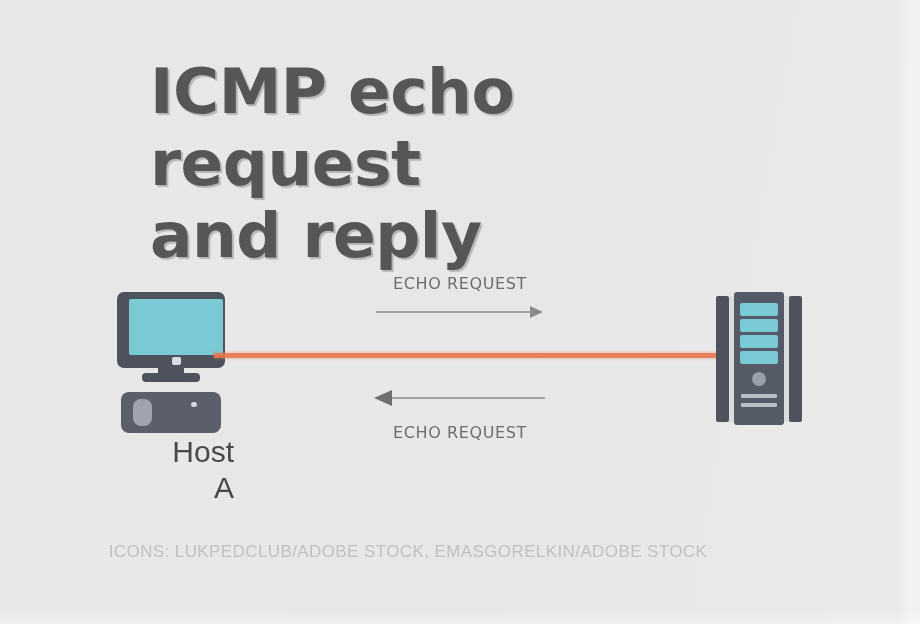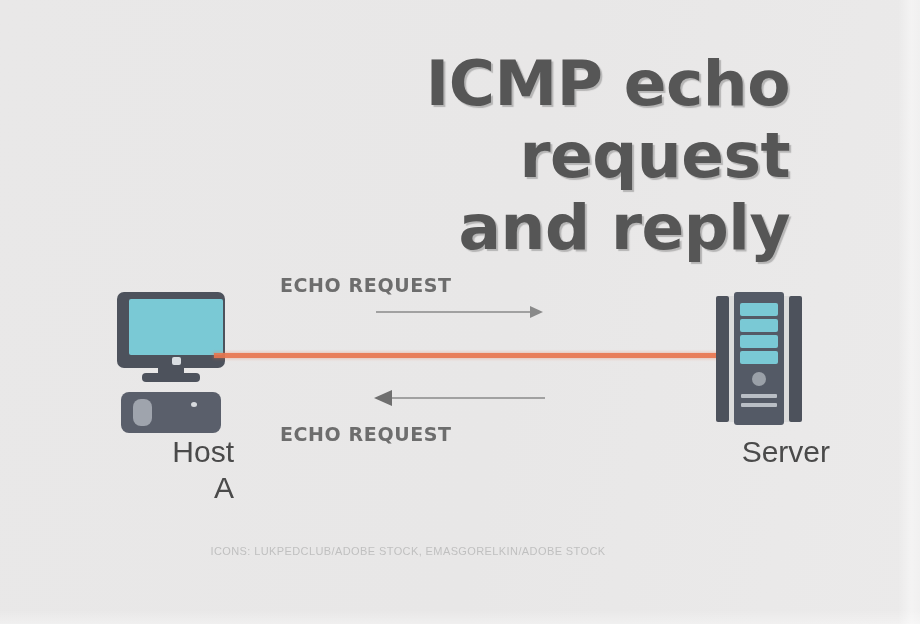--- a/index.html
+++ b/index.html
@@ -38,23 +38,23 @@
     width: 920px;
     height: 14px;
     background: linear-gradient(180deg, rgba(255,255,255,0.0) 0%, rgba(255,255,255,0.35) 100%);
     pointer-events: none;
   }
 
   
   .title {
     position: absolute;
     left: 150px;
-    top: 48px;
+    top: 56px;
     width: 640px;
-    text-align: right;
+    text-align: left;
     font-family: "DejaVu Sans", sans-serif;
     font-weight: bold;
     font-size: 63px;
     line-height: 72px;
     letter-spacing: -0.5px;
     color: #565656;
     text-shadow: 2px 2px 1px rgba(120,120,120,0.45);
     white-space: pre-line;
   }
 
@@ -230,23 +230,24 @@
     height: 5px;
     background: #e8764f;
     opacity: 0.92;
     box-shadow: 0 0 3px 1px rgba(232,118,79,0.35);
   }
 
   
   .arrow-label {
     position: absolute;
     width: 360px;
+    text-align: center;
     font-family: "DejaVu Sans", sans-serif;
-    font-weight: bold;
-    font-size: 19px;
+    font-weight: normal;
+    font-size: 16px;
     letter-spacing: 0.6px;
     color: #6d6d6d;
   }
   .label-top { left: 280px; top: 274px; }
   .label-bottom { left: 280px; top: 423px; }
 
   .arrow-svg {
     position: absolute;
   }
   .arrow-top { left: 370px; top: 302px; }
@@ -274,21 +275,21 @@
   }
 
   
   .credits {
     position: absolute;
     left: 0;
     top: 541px;
     width: 816px;
     text-align: center;
     font-family: "Liberation Sans", sans-serif;
-    font-size: 11px;
+    font-size: 17px;
     letter-spacing: 0.4px;
     color: #c0c0c0;
     line-height: 21px;
   }
   .credits div { display: block; }
 </style>
 </head>
 <body>
 
 <div class="canvas">
@@ -334,21 +335,20 @@
   </svg>
 
   <svg class="arrow-svg arrow-bottom" width="180" height="20" viewBox="0 0 180 20">
     <line x1="18" y1="10" x2="175" y2="10" stroke="#8a8a8a" stroke-width="1.6"></line>
     <polygon points="4,10 22,2 22,18" fill="#6f6f6f"></polygon>
   </svg>
   <div class="arrow-label label-bottom">ECHO REQUEST</div>
 
   <div class="node-caption caption-host">Host
 A</div>
-  <div class="node-caption caption-server">Server</div>
 
   <div class="credits">
     <div>ICONS: LUKPEDCLUB/ADOBE STOCK, EMASGORELKIN/ADOBE STOCK</div>
   </div>
 
   <div class="edge-strip-right"></div>
   <div class="edge-strip-bottom"></div>
 </div>
 
 </body></html>

